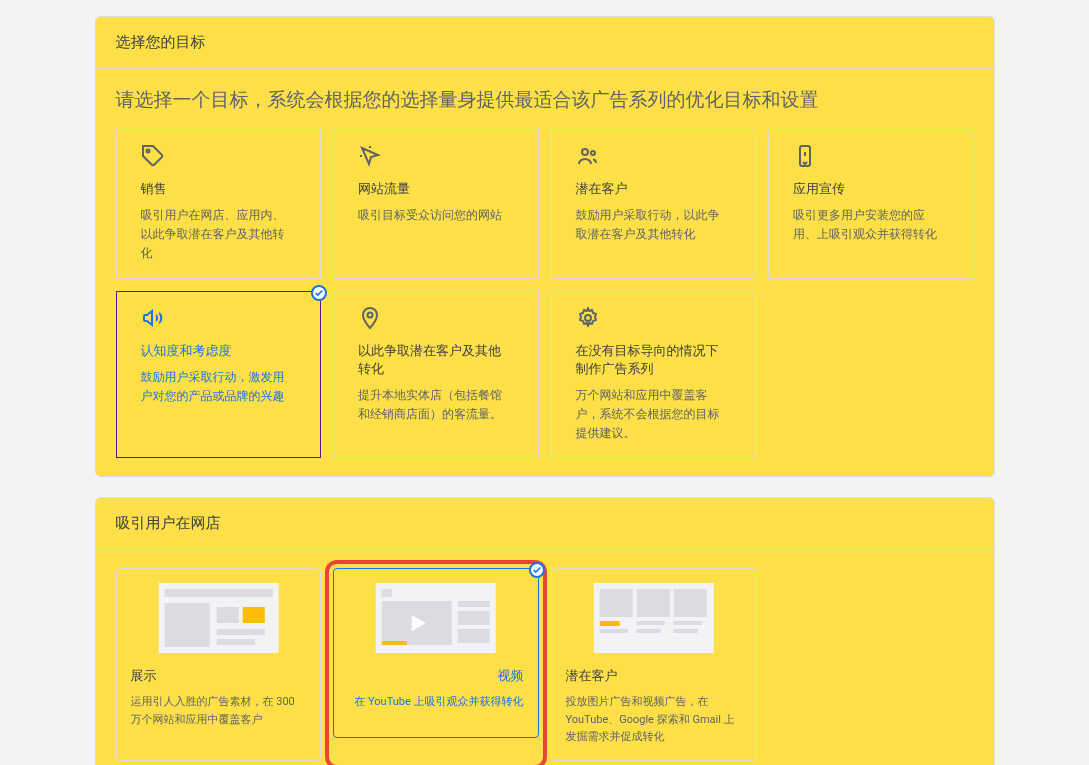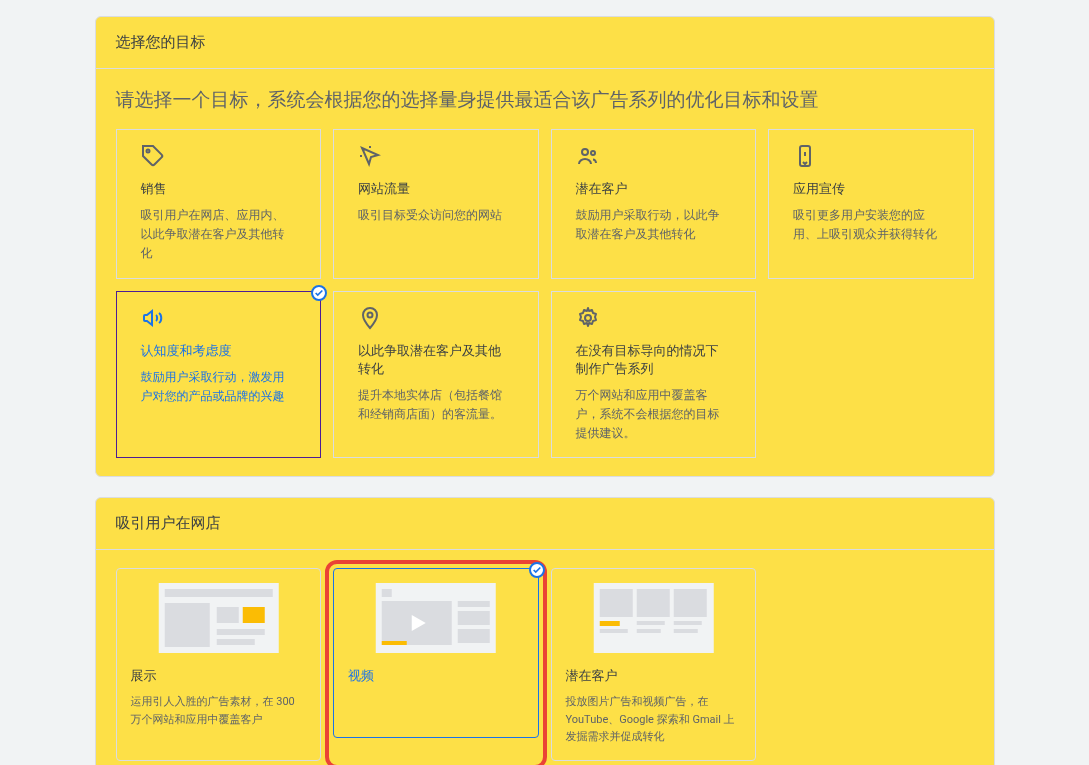--- a/index.html
+++ b/index.html
@@ -144,20 +144,21 @@
     }
     .highlight-box {
       position: relative;
       border: 4px solid #ea4335;
       border-radius: 12px;
       padding: 4px;
       margin: -8px;
     }
     .highlight-box .type-card {
       margin: 0;
+      text-align: right;
     }
     svg.preview-svg {
       width: 100%;
       height: 100%;
     }
   </style>
 </head>
 <body>
 
 <div class="container">
@@ -290,20 +291,21 @@
                 <rect x="6" y="6" width="10" height="8" fill="#dadce0"></rect>
                 <rect x="6" y="18" width="70" height="44" fill="#dadce0"></rect>
                 <polygon points="36,32 36,48 50,40" fill="#fff"></polygon>
                 <rect x="6" y="58" width="25" height="4" fill="#fbbc04"></rect>
                 <rect x="82" y="18" width="32" height="6" fill="#dadce0"></rect>
                 <rect x="82" y="28" width="32" height="14" fill="#dadce0"></rect>
                 <rect x="82" y="46" width="32" height="14" fill="#dadce0"></rect>
               </svg>
             </div>
             <div class="title">视频</div>
+            <div class="desc">在 YouTube 上吸引观众并获得转化</div>
           </div>
         </div>
 
         <div class="type-card">
           <div class="preview">
             <svg class="preview-svg" viewBox="0 0 120 70">
               <rect x="0" y="0" width="120" height="70" fill="#f1f3f4"></rect>
               <rect x="6" y="6" width="33" height="28" fill="#dadce0"></rect>
               <rect x="43" y="6" width="33" height="28" fill="#dadce0"></rect>
               <rect x="80" y="6" width="33" height="28" fill="#dadce0"></rect>

